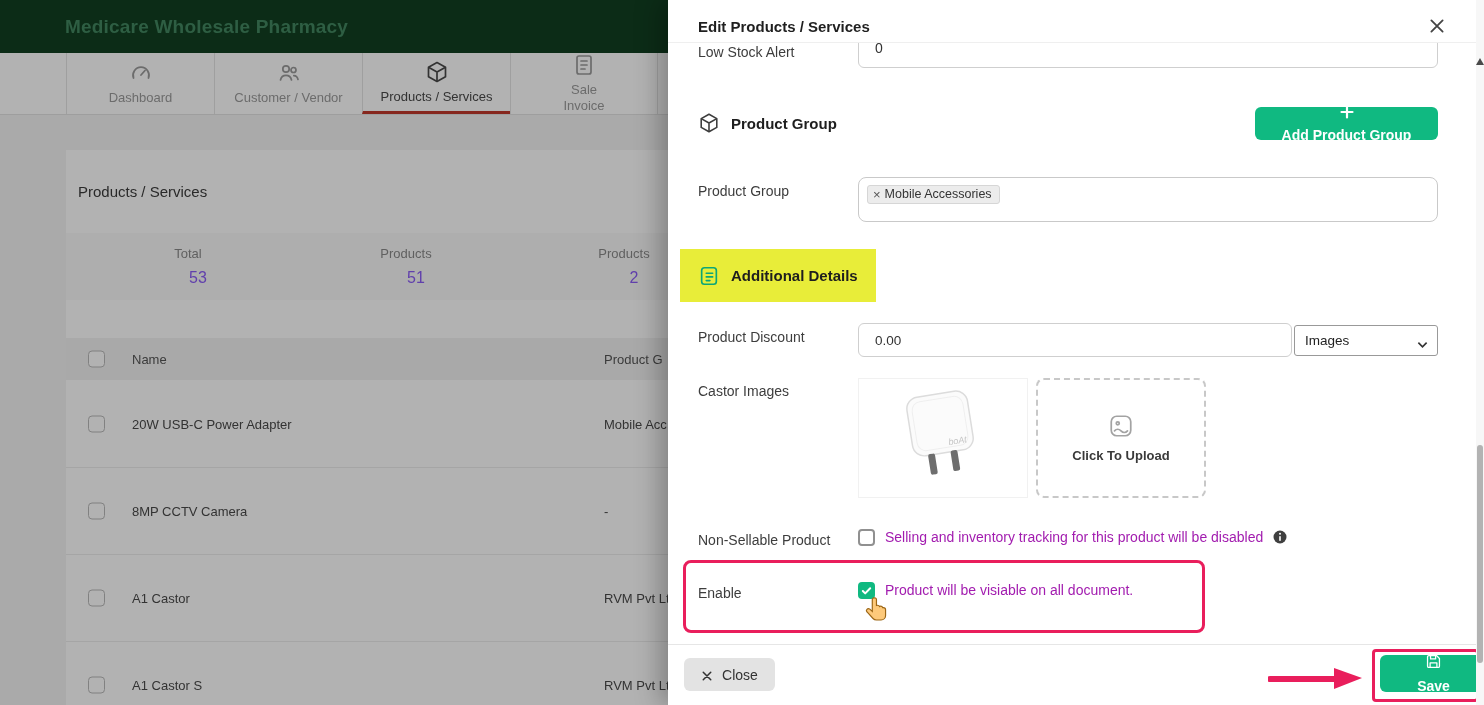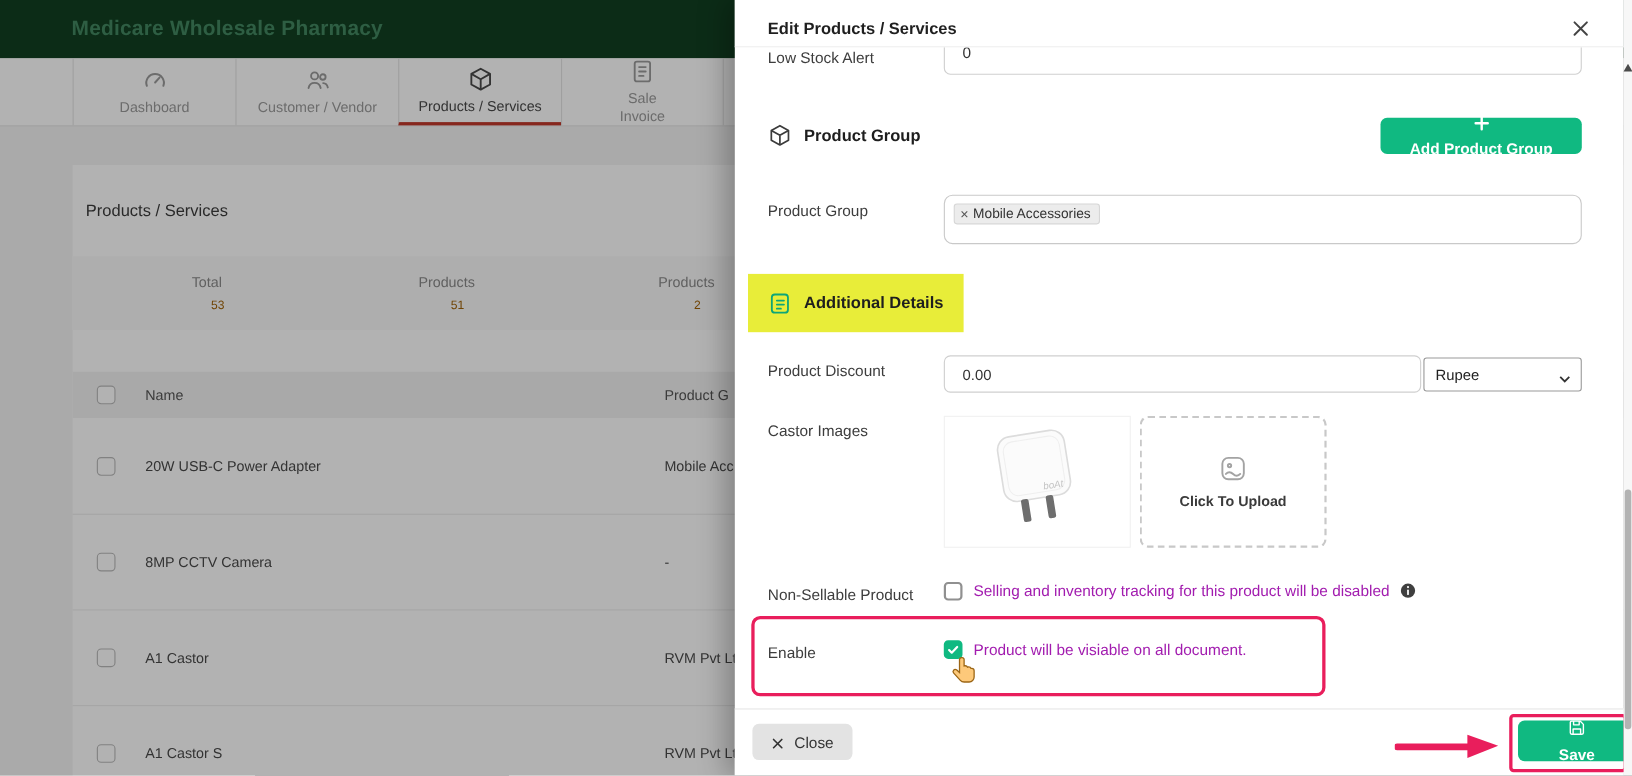--- a/index.html
+++ b/index.html
@@ -16,21 +16,21 @@
   .tab.active{color:#4a4a4a;border-bottom:3px solid #c0392b;}
   .tab .ticon{width:24px;height:24px;display:block;}
   .tab-label{text-align:center;line-height:1.2;}
   .tab:nth-child(4) .tab-label{width:56px;}
 
   .card{position:absolute;left:66px;top:150px;right:-2px;bottom:0;background:#fff;}
   .card-title{position:absolute;left:12px;top:33px;font-size:15px;color:#3c3c3c;}
   .stats{position:absolute;left:0;top:83px;width:668px;height:67px;background:#fafafa;display:flex;padding-left:13px;box-sizing:border-box;}
   .stat{width:218px;display:flex;flex-direction:column;align-items:center;justify-content:center;gap:8px;}
   .stat-label{font-size:13px;color:#8a8a8a;}
-  .stat-value{font-size:11px;color:#a16207;margin-left:20px;}
+  .stat-value{font-size:16px;color:#8b5cf6;margin-left:20px;}
   .thead{position:absolute;left:0;top:188px;width:100%;height:42px;background:#f3f3f3;font-size:13px;color:#555;}
   .trow{position:absolute;left:0;width:100%;height:87px;border-bottom:1px solid #ededed;font-size:13px;color:#4a4a4a;}
   .thead,.trow{display:block;}
   .cb{position:absolute;left:22px;top:50%;transform:translateY(-50%);width:17px;height:17px;border:1.5px solid #b9b9b9;border-radius:4px;background:#fff;box-sizing:border-box;cursor:pointer;}
   .cell-name{position:absolute;left:66px;top:50%;transform:translateY(-50%);}
   .cell-group{position:absolute;left:538px;top:50%;transform:translateY(-50%);}
 
   
   .overlay{position:absolute;inset:0;background:rgba(0,0,0,.3);z-index:5;}
 
@@ -233,21 +233,21 @@
               <rect x="4" y="3" width="16" height="18" rx="3"></rect>
               <path d="M9 9h7M9 13h7M9 17h4"></path>
             </svg>
         </span>
         <span class="sec-title">Additional Details</span>
       </div>
 
       <label class="fld-label pd-label">Product Discount</label>
       <input class="text-input pd-input" value="0.00" style="">
       <div class="select">
-        <span>Rupee</span>
+        <span>Images</span>
         <span style="display:block;width:11px;height:8px;">
           <svg width="11" height="8" viewBox="0 0 12 8" fill="none" stroke="#333" stroke-width="1.8">
               <path d="M1.5 1.5L6 6l4.5-4.5"></path>
             </svg>
         </span>
       </div>
 
       <label class="fld-label pi-label">Castor Images</label>
       <div class="photo-card">
         <svg width="170" height="120" viewBox="0 0 170 120">

